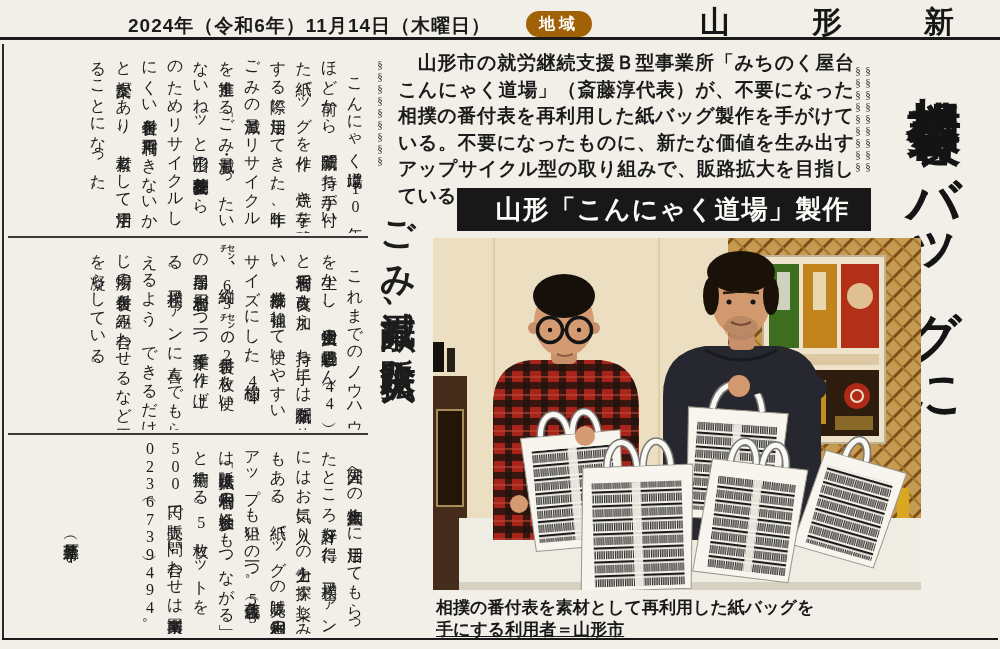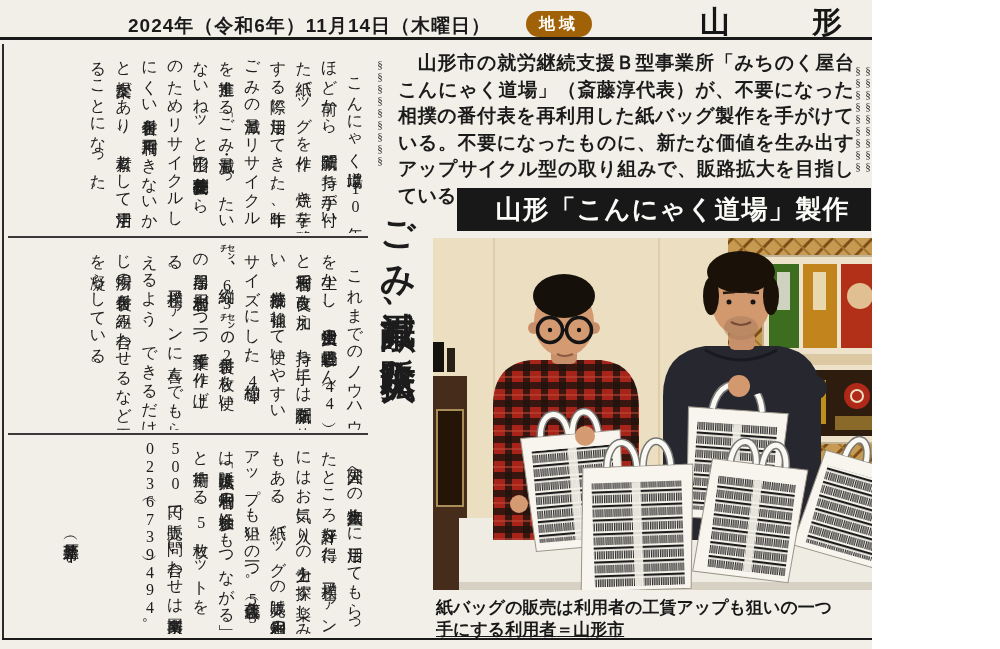--- a/index.html
+++ b/index.html
@@ -1,17 +1,17 @@
 <!DOCTYPE html>
 <html><head>
 <meta charset="utf-8">
 <style>
   html,body{margin:0;padding:0;}
   .page{
-    position:relative;width:872px;height:649px;overflow:hidden;
+    position:relative;width:1000px;height:649px;overflow:hidden;
     background:#f1efe8;color:#1b1b1b;
     font-family:"Liberation Serif","DejaVu Serif",serif;
   }
   .sans{font-family:"Liberation Sans","DejaVu Sans",sans-serif;}
   .abs{position:absolute;}
   .v{writing-mode:vertical-rl;text-orientation:upright;}
   
   .date{left:128px;top:13px;font-size:19px;font-weight:600;letter-spacing:1px;}
   .badge{left:526px;top:11px;width:66px;height:26px;background:#a16207;color:#fff;
          border-radius:14px;display:flex;align-items:center;justify-content:center;
@@ -249,21 +249,21 @@
           <path d="M176,228 C178,196 204,196 206,228" stroke="#777" stroke-width="8" fill="none"></path>
           <path d="M212,228 C214,196 238,196 240,228" stroke="#777" stroke-width="8" fill="none"></path>
           <path d="M176,228 C178,196 204,196 206,228" stroke="#faf8f2" stroke-width="5" fill="none"></path>
           <path d="M212,228 C214,196 238,196 240,228" stroke="#faf8f2" stroke-width="5" fill="none"></path>
         </g>
       </g>
     </svg>
   </div>
 
   <div class="abs sans caption">
-    <div>紙バッグの販売は利用者の工賃アップも狙いの一つ</div>
+    <div>相撲の番付表を素材として再利用した紙バッグを</div>
     <div class="caption-row">
       <span>手にする利用者</span>
       <span>＝山形市</span>
     </div>
   </div>
 
   <div class="abs rule-bottom"></div>
 </div>
 
 </body></html>

